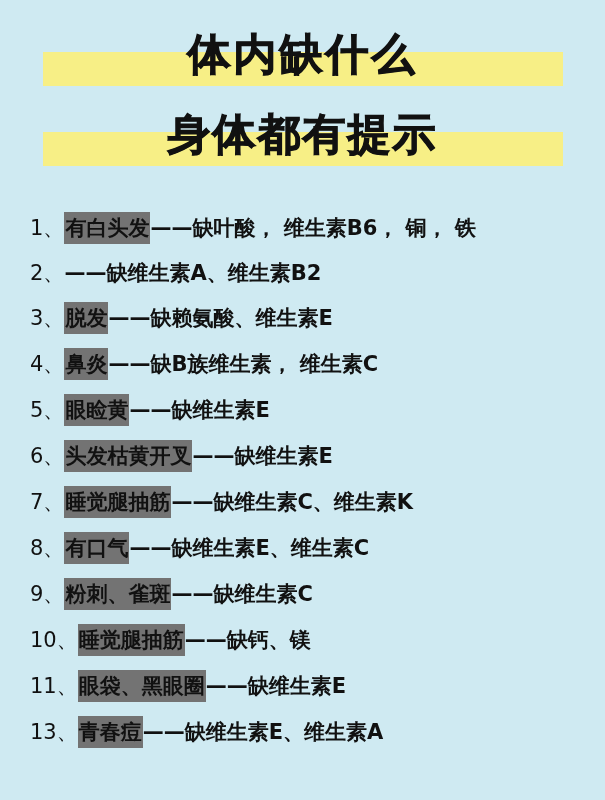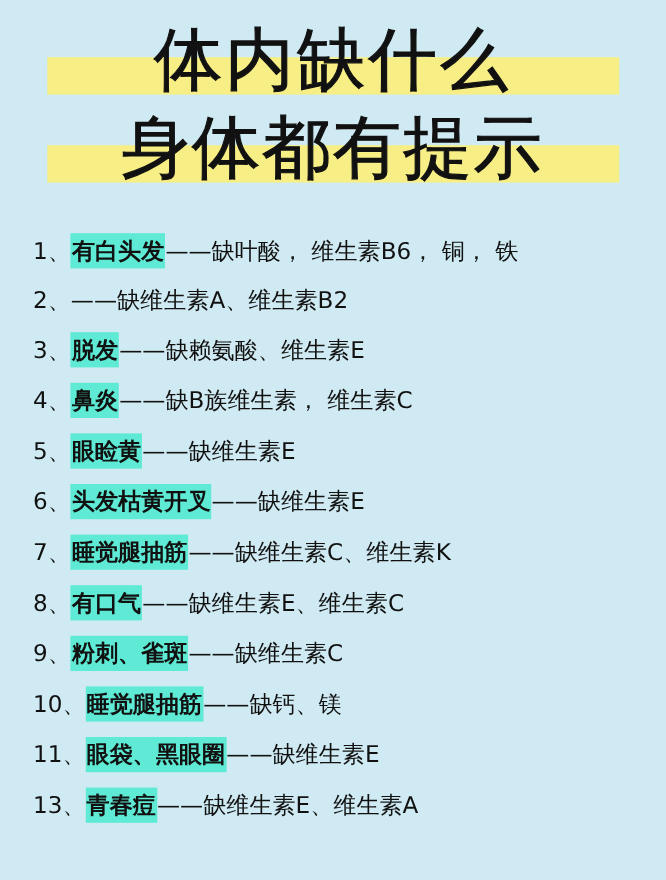--- a/index.html
+++ b/index.html
@@ -37,23 +37,23 @@
     right: 0;
     bottom: 4px;
     height: 34px;
     background: #f7ef86;
     z-index: 0;
   }
   .title-text {
     position: relative;
     z-index: 1;
     display: block;
-    font-size: 62px;
+    font-size: 43px;
     line-height: 72px;
-    font-weight: normal;
+    font-weight: bold;
     letter-spacing: 3px;
     color: #111111;
     font-family: "DejaVu Sans", "Liberation Sans", sans-serif;
     -webkit-text-stroke: 1px #111;
   }
   .title-row.second .title-text {
     letter-spacing: 2px;
   }
   .list {
     margin: 28px 0 0 0;
@@ -68,26 +68,26 @@
     color: #111111;
     font-family: "DejaVu Sans", "Liberation Sans", sans-serif;
     white-space: nowrap;
   }
   .num {
     font-weight: normal;
     color: #111111;
     margin-right: 0px;
   }
   .seg-hl {
-    background: #5eead4;
+    background: #737373;
     font-weight: bold;
     padding: 1px 1px;
   }
   .seg-plain {
-    font-weight: normal;
+    font-weight: bold;
     color: #111111;
   }
 </style>
 </head>
 <body>
 
 <div class="page">
 
   <div class="title-block">
     <div class="title-row">

